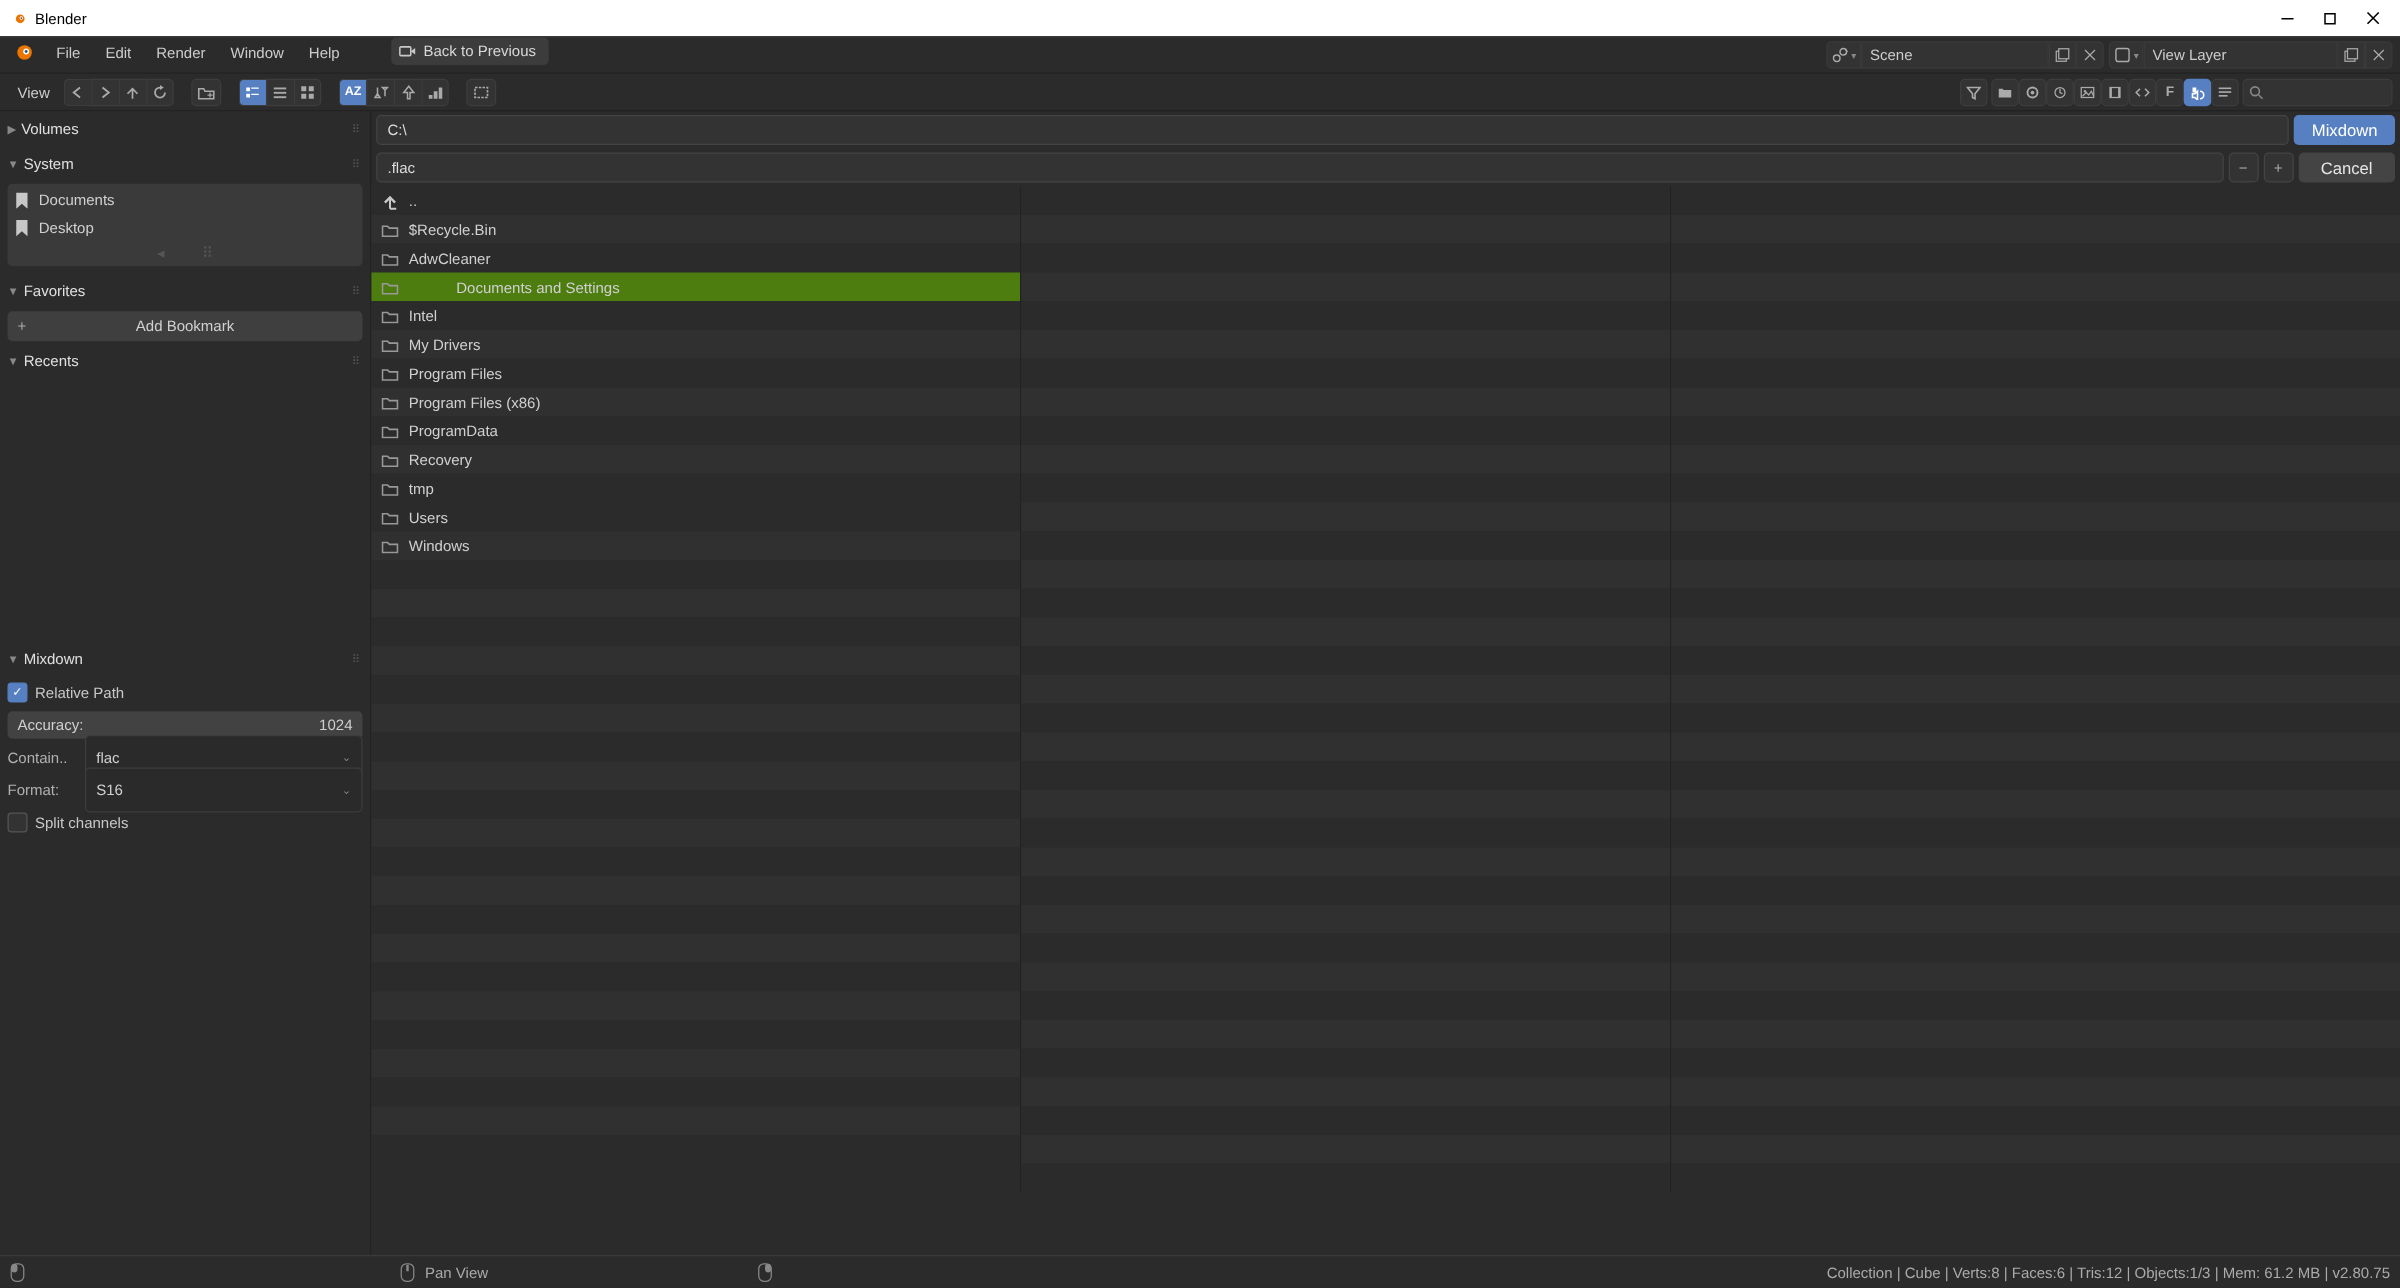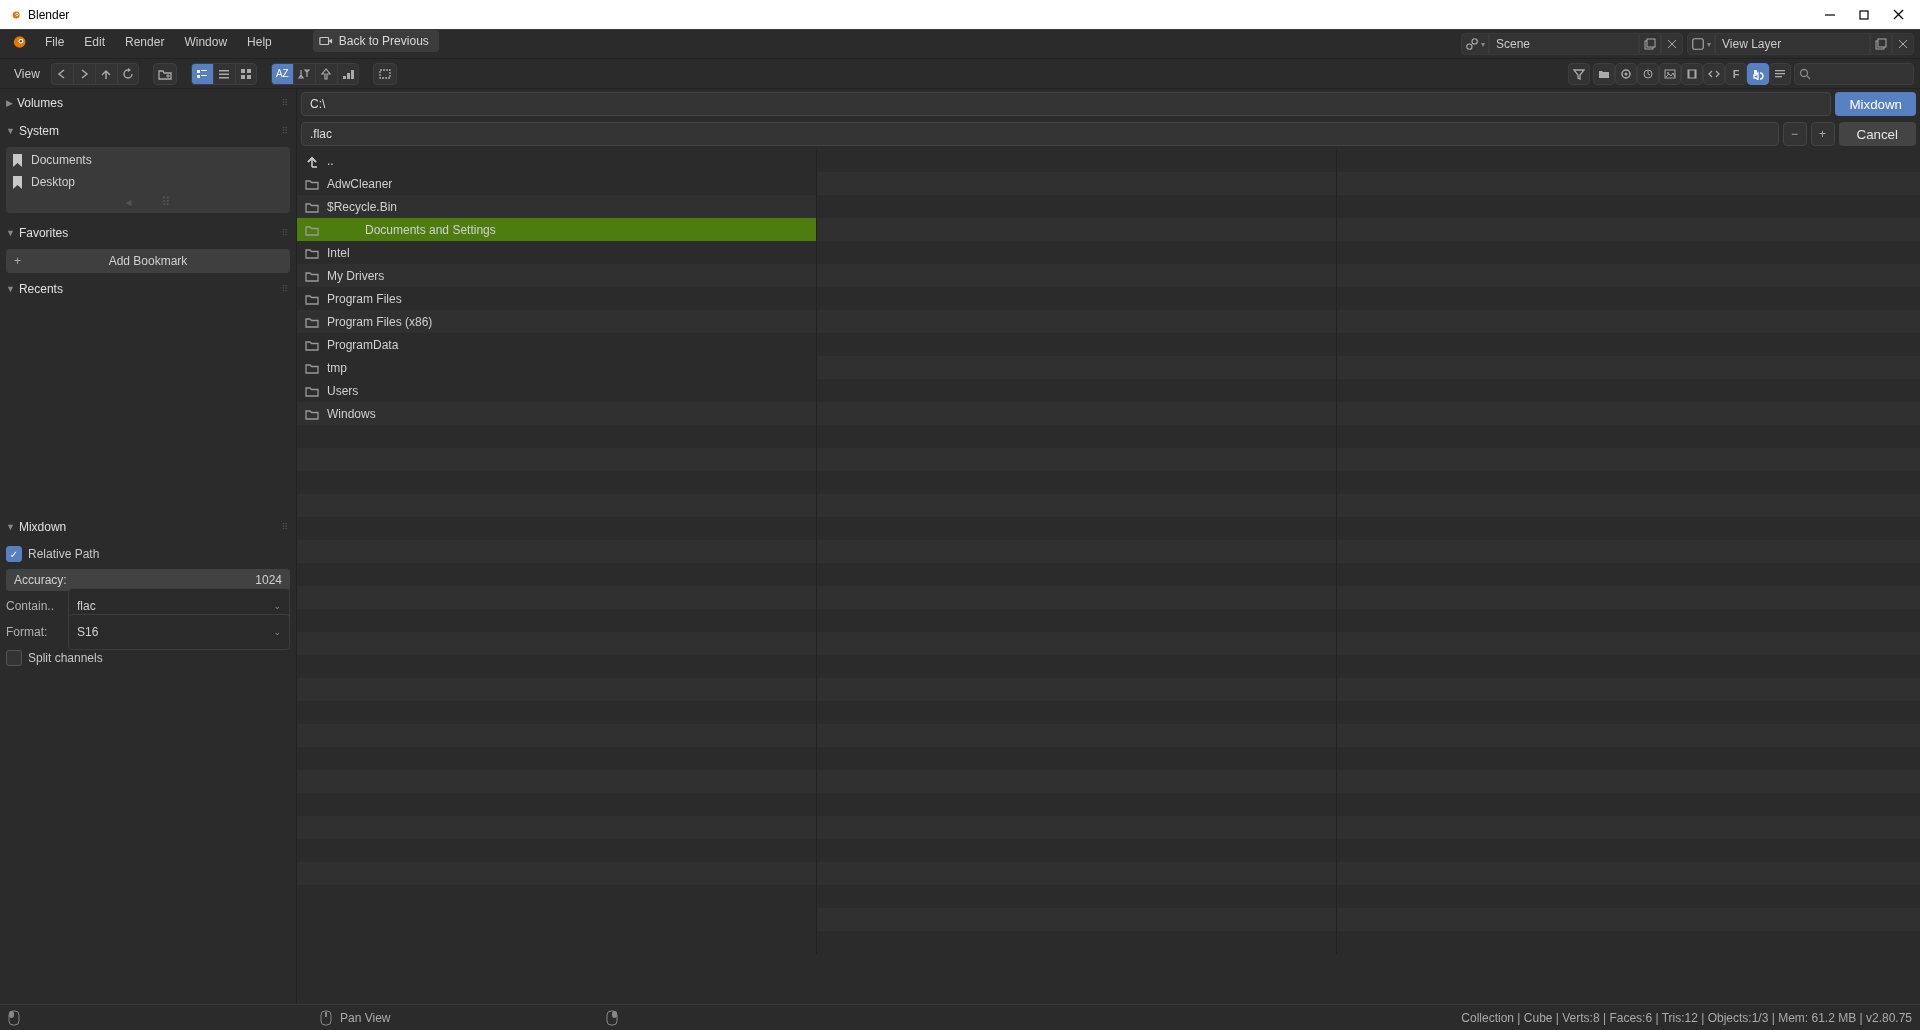--- a/index.html
+++ b/index.html
@@ -243,21 +243,21 @@
           <rect x="1" y="1" width="4" height="4" fill="#aaa"></rect>
           <rect x="7" y="1" width="4" height="4" fill="#aaa"></rect>
           <rect x="1" y="7" width="4" height="4" fill="#aaa"></rect>
           <rect x="7" y="7" width="4" height="4" fill="#aaa"></rect>
         </svg>
       </span>
   </div>
   <div class="tb-sep"></div>
   <div class="tb-group">
     <span class="tb-btn active">
-        <span style="font-size:10px;color:#fff;font-weight:normal;">AZ</span>
+        <span style="font-size:10px;color:#fff;font-weight:bold;">AZ</span>
       </span>
     <span class="tb-btn">
         <svg width="12" height="12">
           <path d="M3 2v5l-2 3h4l-2-3M9 9V4l2-2H7l2 2" fill="none" stroke="#aaa" stroke-width="1.2"></path>
         </svg>
       </span>
     <span class="tb-btn">
         <svg width="12" height="12">
           <path d="M6 1L2 6h3v5h2V6h3z" fill="none" stroke="#aaa" stroke-width="1.2"></path>
         </svg>
@@ -456,83 +456,91 @@
             <div class="fl-row even">
               <span class="folder-icon">
                 <svg width="14" height="14">
                   <path d="M3 8l4-4 4 4M7 4v9" fill="none" stroke="#c8c8c8" stroke-width="1.6"></path>
                   <path d="M3 8l4-4 4 4" fill="none" stroke="#c8c8c8" stroke-width="1.6"></path>
                   <path d="M7 13h5" stroke="#c8c8c8" stroke-width="1.6"></path>
                 </svg>
               </span>
               <span>..</span>
             </div>
+            <div class="fl-row odd">
+              <span class="folder-icon">
+                <svg width="14" height="12">
+                  <path d="M1 3h4l1.5 1.5H13V11H1z" fill="none" stroke="#999" stroke-width="1.3"></path>
+                </svg>
+              </span>
+              <span>$Recycle.Bin</span>
+            </div>
             <div class="fl-row even">
               <span class="folder-icon">
                 <svg width="14" height="12">
                   <path d="M1 3h4l1.5 1.5H13V11H1z" fill="none" stroke="#999" stroke-width="1.3"></path>
                 </svg>
               </span>
               <span>AdwCleaner</span>
             </div>
+            <div class="fl-row odd selected">
+              <span class="folder-icon">
+                <svg width="14" height="12">
+                  <path d="M1 3h4l1.5 1.5H13V11H1z" fill="none" stroke="#999" stroke-width="1.3"></path>
+                </svg>
+              </span>
+              <span>Documents and Settings</span>
+            </div>
+            <div class="fl-row even">
+              <span class="folder-icon">
+                <svg width="14" height="12">
+                  <path d="M1 3h4l1.5 1.5H13V11H1z" fill="none" stroke="#999" stroke-width="1.3"></path>
+                </svg>
+              </span>
+              <span>Intel</span>
+            </div>
             <div class="fl-row odd">
               <span class="folder-icon">
                 <svg width="14" height="12">
                   <path d="M1 3h4l1.5 1.5H13V11H1z" fill="none" stroke="#999" stroke-width="1.3"></path>
                 </svg>
               </span>
-              <span>$Recycle.Bin</span>
-            </div>
-            <div class="fl-row odd selected">
-              <span class="folder-icon">
-                <svg width="14" height="12">
-                  <path d="M1 3h4l1.5 1.5H13V11H1z" fill="none" stroke="#999" stroke-width="1.3"></path>
-                </svg>
-              </span>
-              <span>Documents and Settings</span>
+              <span>My Drivers</span>
             </div>
             <div class="fl-row even">
               <span class="folder-icon">
                 <svg width="14" height="12">
                   <path d="M1 3h4l1.5 1.5H13V11H1z" fill="none" stroke="#999" stroke-width="1.3"></path>
                 </svg>
               </span>
-              <span>Intel</span>
+              <span>Program Files</span>
             </div>
             <div class="fl-row odd">
               <span class="folder-icon">
                 <svg width="14" height="12">
                   <path d="M1 3h4l1.5 1.5H13V11H1z" fill="none" stroke="#999" stroke-width="1.3"></path>
                 </svg>
               </span>
-              <span>My Drivers</span>
+              <span>Program Files (x86)</span>
             </div>
             <div class="fl-row even">
               <span class="folder-icon">
                 <svg width="14" height="12">
                   <path d="M1 3h4l1.5 1.5H13V11H1z" fill="none" stroke="#999" stroke-width="1.3"></path>
                 </svg>
               </span>
-              <span>Program Files</span>
+              <span>ProgramData</span>
             </div>
             <div class="fl-row odd">
               <span class="folder-icon">
                 <svg width="14" height="12">
                   <path d="M1 3h4l1.5 1.5H13V11H1z" fill="none" stroke="#999" stroke-width="1.3"></path>
                 </svg>
               </span>
-              <span>Program Files (x86)</span>
-            </div>
-            <div class="fl-row even">
-              <span class="folder-icon">
-                <svg width="14" height="12">
-                  <path d="M1 3h4l1.5 1.5H13V11H1z" fill="none" stroke="#999" stroke-width="1.3"></path>
-                </svg>
-              </span>
-              <span>ProgramData</span>
+              <span>Recovery</span>
             </div>
             <div class="fl-row even">
               <span class="folder-icon">
                 <svg width="14" height="12">
                   <path d="M1 3h4l1.5 1.5H13V11H1z" fill="none" stroke="#999" stroke-width="1.3"></path>
                 </svg>
               </span>
               <span>tmp</span>
             </div>
             <div class="fl-row even">

